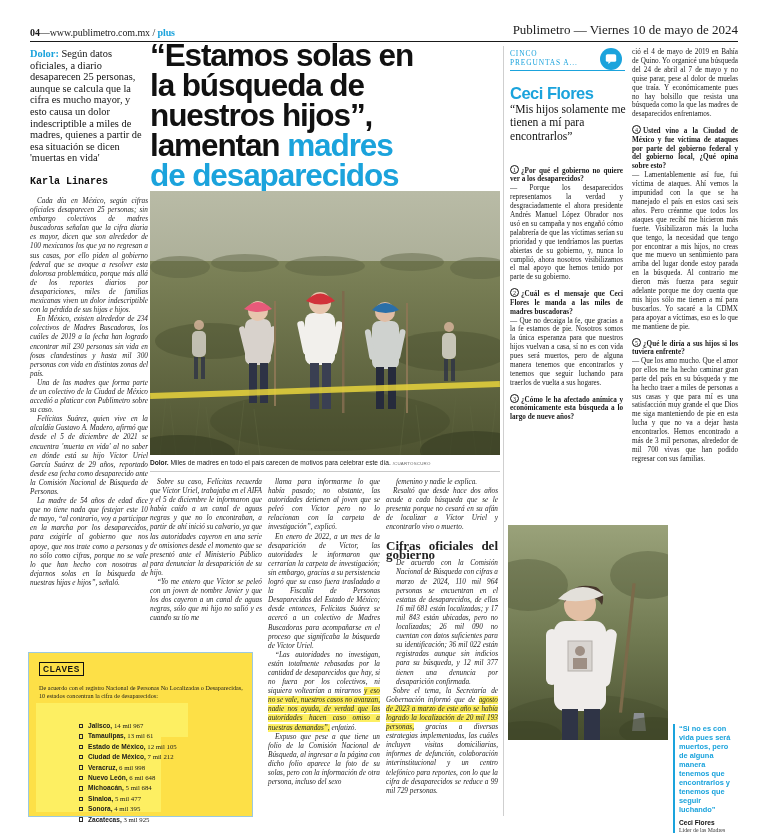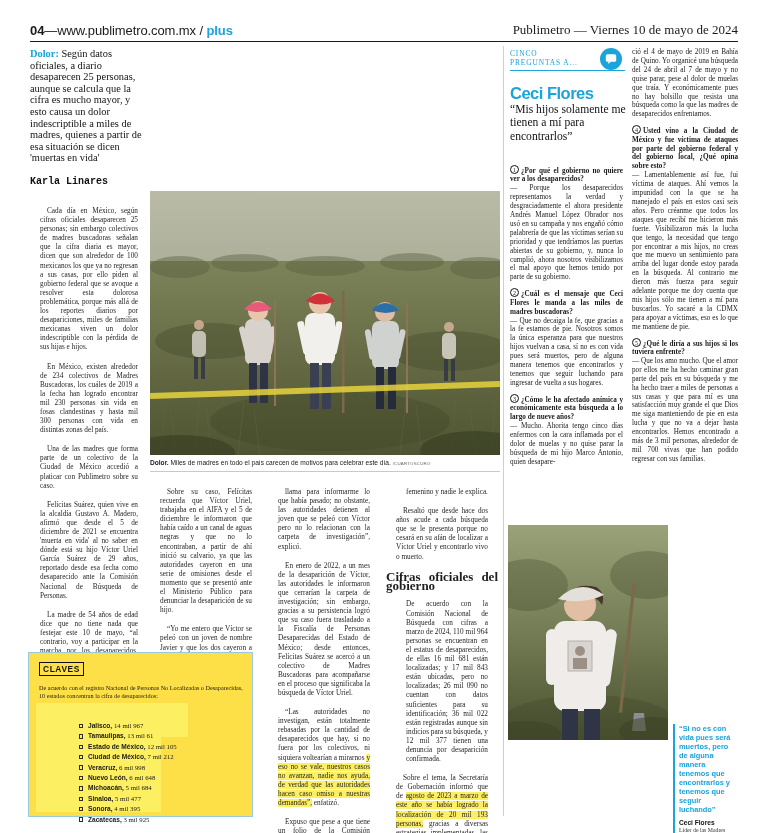--- a/index.html
+++ b/index.html
@@ -12,36 +12,36 @@
     overflow: hidden;
   }
   .page { position: relative; width: 768px; height: 833px; padding: 0; }
 
   
   .masthead {
     position:absolute; left:30px; top:26px; width:708px; height:16px;
     display:flex; justify-content:space-between; align-items:flex-end;
     border-bottom:1.2px solid #1a1a1a; padding-bottom:3px;
   }
-  .mh-left { font-family:Liberation Sans, sans-serif; font-size:13px; letter-spacing:-0.1px; }
+  .mh-left { font-family:Liberation Serif, serif; font-size:10px; letter-spacing:-0.1px; }
   .mh-left .folio { font-weight:bold; }
   .mh-left .plus { color:#1ba3dc; font-weight:bold; }
   .mh-right { font-family:"Liberation Serif", serif; font-size:13px; }
 
   
   .col { position:absolute; }
   .bodytext {
     font-family:"Liberation Serif", serif;
     font-size:7.25px;
     line-height:9.1px;
     text-align:justify;
     color:#1f1f1f;
     hyphens:auto;
   }
-  .bodytext p { margin:10px; text-indent:7px; }
+  .bodytext p { margin:0; text-indent:7px;font-style:italic; }
   .bodytext p.noind { text-indent:0;padding-left:10px; }
 
   
   .lead {
     position:absolute; left:30px; top:48px; width:116px;
     font-family:"Liberation Serif", serif;
     font-size:10.4px; line-height:11.6px; color:#111;
   }
   .lead b.dolor { color:#1ba3dc; font-weight:bold;text-align:right; }
   .byline {
@@ -200,20 +200,27 @@
   <div class="byline">Karla Linares</div>
 
   <div class="col col1-text bodytext">
     <p>Cada día en México, según cifras oficiales desaparecen 25 personas; sin embargo colectivos de madres buscadoras señalan que la cifra diaria es mayor, dicen que son alrededor de 100 mexicanos los que ya no regresan a sus casas, por ello piden al gobierno federal que se avoque a resolver esta dolorosa problemática, porque más allá de los reportes diarios por desapariciones, miles de familias mexicanas viven un dolor indescriptible con la pérdida de sus hijas e hijos.</p>
     <p>En México, existen alrededor de 234 colectivos de Madres Buscadoras, los cuáles de 2019 a la fecha han logrado encontrar mil 230 personas sin vida en fosas clandestinas y hasta mil 300 personas con vida en distintas zonas del país.</p>
     <p>Una de las madres que forma parte de un colectivo de la Ciudad de México accedió a platicar con Publimetro sobre su caso.</p>
     <p>Felícitas Suárez, quien vive en la alcaldía Gustavo A. Madero, afirmó que desde el 5 de diciembre de 2021 se encuentra 'muerta en vida' al no saber en dónde está su hijo Víctor Uriel García Suárez de 29 años, reportado desde esa fecha como desaparecido ante la Comisión Nacional de Búsqueda de Personas.</p>
     <p>La madre de 54 años de edad dice que no tiene nada que festejar este 10 de mayo, “al contrario, voy a participar en la marcha por los desaparecidos, para exigirle al gobierno que nos apoye, que nos trate como a personas y no sólo como cifras, porque no se vale lo que han hecho con nosotras al dejarnos solas en la búsqueda de nuestras hijas e hijos”, señaló.</p>
   </div>
 
+  <div class="headline">
+    <span>“Estamos solas en</span><br>
+    <span>la búsqueda de</span><br>
+    <span>nuestros hijos”,</span><br>
+    <span>lamentan </span><span class="hl-blue">madres</span><br>
+    <span class="hl-blue">de desaparecidos</span>
+  </div>
 
   <div class="photo">
     <svg width="350" height="264" viewBox="0 0 350 264">
       <defs>
         <linearGradient id="sky" x1="0" y1="0" x2="0" y2="1">
           <stop offset="0%" stop-color="#b9bba6"></stop>
           <stop offset="100%" stop-color="#8d9277"></stop>
         </linearGradient>
         <linearGradient id="grnd" x1="0" y1="0" x2="0" y2="1">
           <stop offset="0%" stop-color="#7d8359"></stop>
@@ -363,23 +370,22 @@
     </svg>
   </div>
 
   <div class="ceci-name">Ceci Flores</div>
   <div class="ceci-quote">“Mis hijos solamente me tienen a mí para encontrarlos”</div>
 
   <div class="col col5 qa">
     <p class="qline"><span class="qnum">1</span><span>¿Por qué el gobierno no quiere ver a los desaparecidos?</span></p>
     <p class="ans">— Porque los desaparecidos representamos la verdad y desgraciadamente el ahora presidente Andrés Manuel López Obrador nos usó en su campaña y nos engañó cómo palabrería de que las víctimas serían su prioridad y que tendríamos las puertas abiertas de su gobierno, y, nunca lo cumplió, ahora nosotros visibilizamos el mal apoyo que hemos tenido por parte de su gobierno.</p>
     <p class="qline" style="margin-top:6px"><span class="qnum">2</span><span>¿Cuál es el mensaje que Ceci Flores le manda a las miles de madres buscadoras?</span></p>
-    <p class="ans">— Que no decaiga la fe, que gracias a la fe estamos de pie. Nosotros somos la única esperanza para que nuestros hijos vuelvan a casa, sí no es con vida pues será muertos, pero de alguna manera tenemos que encontrarlos y tenemos que seguir luchando para ingresar de vuelta a sus hogares.</p>
+    <p class="ans">— Que no decaiga la fe, que gracias a la fe estamos de pie. Nosotros somos la única esperanza para que nuestros hijos vuelvan a casa, sí no es con vida pues será muertos, pero de alguna manera tenemos que encontrarlos y tenemos que seguir luchando para traerlos de vuelta a sus hogares.</p>
     <p class="qline" style="margin-top:6px"><span class="qnum">3</span><span>¿Cómo le ha afectado anímica y económicamente esta búsqueda a lo largo de nueve años?</span></p>
-    <p class="ans">— Mucho. Ahorita tengo cinco días enfermos con la cara inflamada por el dolor de muelas y no quise parar la búsqueda de mi hijo Marco Antonio, quien desapare-</p>
   </div>
 
   <div class="col col6 qa">
     <p class="ans">ció el 4 de mayo de 2019 en Bahía de Quino. Yo organicé una búsqueda del 24 de abril al 7 de mayo y no quise parar, pese al dolor de muelas que traía. Y económicamente pues no hay bolsillo que resista una búsqueda como la que las madres de desaparecidos enfrentamos.</p>
     <p class="qline" style="margin-top:6px"><span class="qnum">4</span><span>Usted vino a la Ciudad de México y fue víctima de ataques por parte del gobierno federal y del gobierno local, ¿Qué opina sobre esto?</span></p>
     <p class="ans">— Lamentablemente así fue, fui víctima de ataques. Ahí vemos la impunidad con la que se ha manejado el país en estos casi seis años. Pero créanme que todos los ataques que recibí me hicieron más fuerte. Visibilizaron más la lucha que tengo, la necesidad que tengo por encontrar a mis hijos, no creas que me muevo un sentimiento para arriba del lugar donde estoy parada en la búsqueda. Al contrario me dieron más fuerza para seguir adelante porque me doy cuenta que mis hijos sólo me tienen a mí para buscarlos. Yo sacaré a la CDMX para apoyar a víctimas, eso es lo que me mantiene de pie.</p>
     <p class="qline" style="margin-top:6px"><span class="qnum">5</span><span>¿Qué le diría a sus hijos si los tuviera enfrente?</span></p>
     <p class="ans">— Que los amo mucho. Que el amor por ellos me ha hecho caminar gran parte del país en su búsqueda y me ha hecho traer a miles de personas a sus casas y que para mí es una satisfacción muy grande el que Dios me siga manteniendo de pie en esta lucha y que no va a dejar hasta encontrarlos. Hemos encontrado a más de 3 mil personas, alrededor de mil 700 vivas que han podido regresar con sus familias.</p>
   </div>
 

